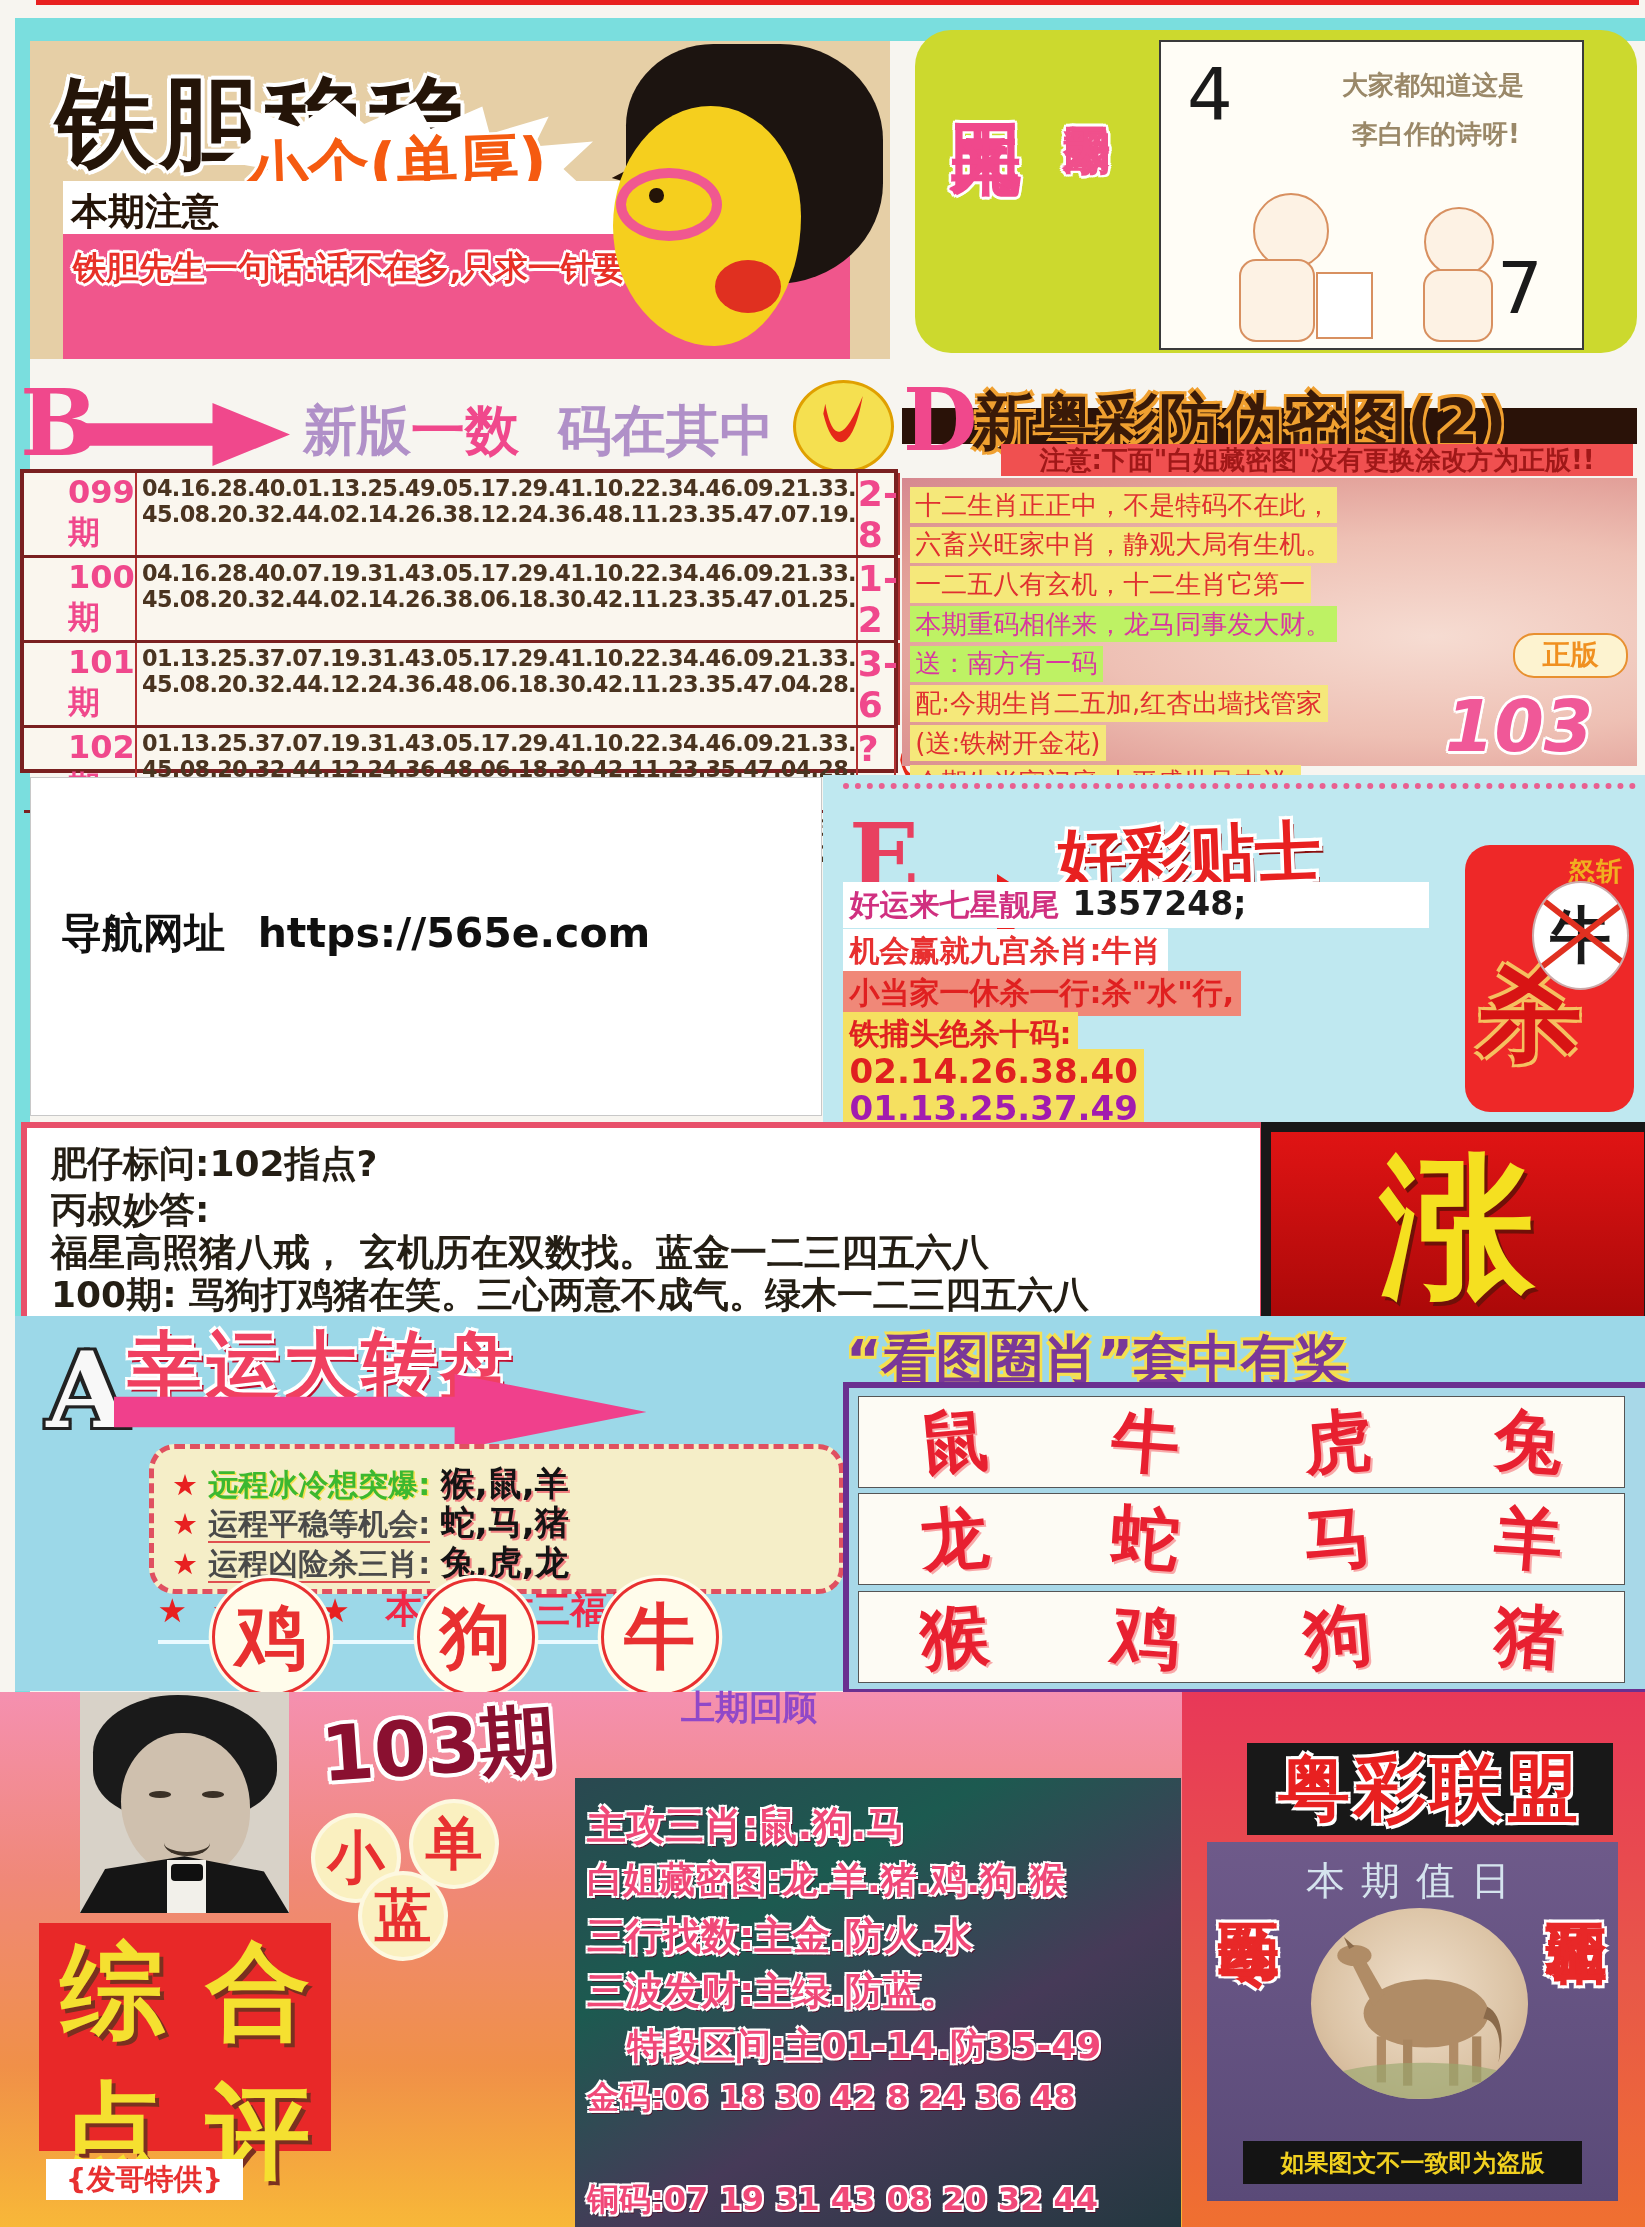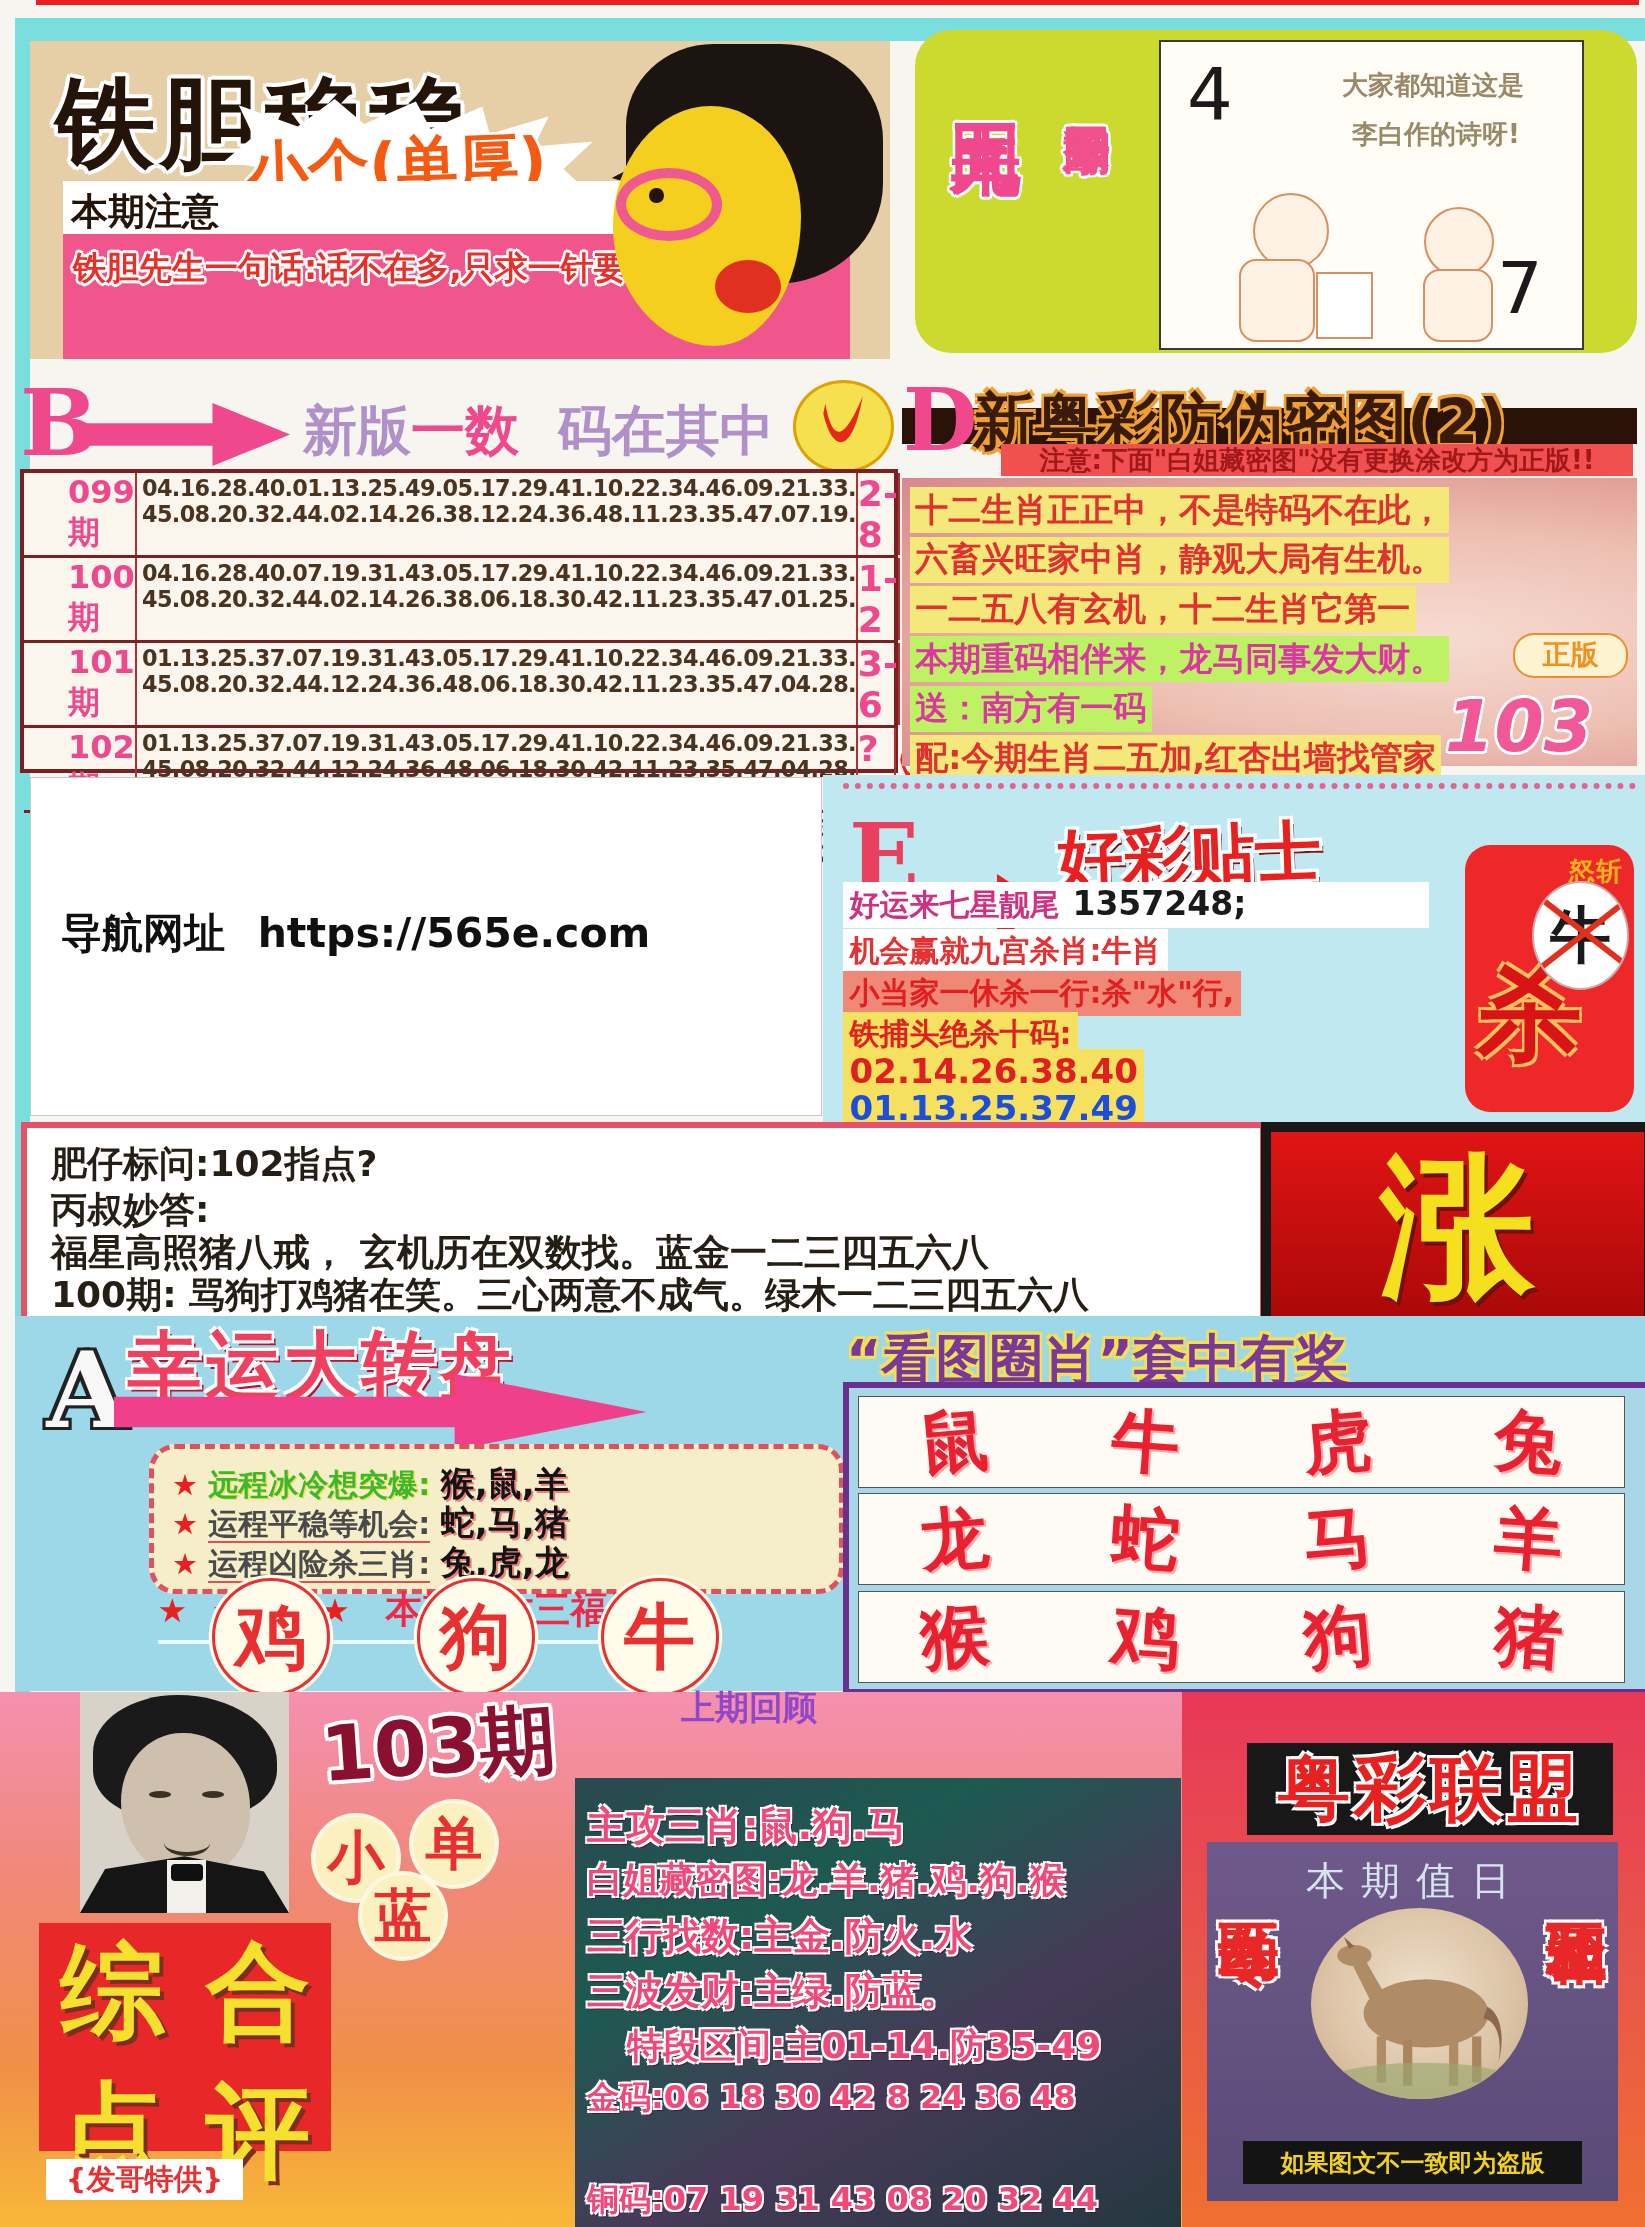--- a/index.html
+++ b/index.html
@@ -51,21 +51,21 @@
   .c-nums{flex:1;border-right:2.6px solid #b03030;font-size:22.4px;line-height:26px;font-weight:bold;color:#4a3420;padding:2px 0 0 5.3px;letter-spacing:-0.7px;}
   .c-res{width:99px;border-right:2.6px solid #b03030;display:flex;align-items:center;justify-content:center;font-size:36px;font-weight:bold;color:#f0488c;}
   .c-chk{width:69px;display:flex;align-items:center;justify-content:center;}
   
   #d-bar{left:902px;top:408px;width:735px;height:36px;background:#2a1208;}
   #d-title{left:973px;top:380px;font-size:62px;font-weight:900;color:#3a1a08;
     text-shadow:-2.6px -2.6px 0 #f0a030,2.6px -2.6px 0 #f0a030,-2.6px 2.6px 0 #f0a030,2.6px 2.6px 0 #f0a030;}
   #d-notice{left:1001px;top:444px;width:632px;height:32px;background:#f05050;color:#a01818;font-size:26px;font-weight:bold;text-align:center;line-height:32px;}
   #d-photo{left:902px;top:478px;width:735px;height:288px;background:radial-gradient(ellipse at 72% 55%,#f6dcd2 0%,#eec0b4 45%,#e09a94 80%,#d68890 100%);}
   #d-poem{left:910px;top:487px;display:flex;flex-direction:column;align-items:flex-start;gap:3.3px;}
-  .poem-line{display:inline-block;background:#f5e87a;color:#e03030;font-size:33px;font-weight:bold;padding:0.7px 5.3px;}
+  .poem-line{display:inline-block;background:#f5e87a;color:#e03030;font-size:26px;font-weight:normal;padding:0.7px 5.3px;}
   .poem-line.wbg{background:#bef264;color:#d838a0;}
   #d-seal{left:1513px;top:633px;width:111px;height:41px;background:#fdf3d0;border:2px solid #e89030;border-radius:21px;color:#f09020;font-size:28px;font-weight:bold;text-align:center;line-height:39px;}
   #d-num{left:1445px;top:685px;font-size:71px;font-weight:900;font-style:italic;color:#f05898;}
   
   #nav-box{left:30px;top:777px;width:790px;height:337px;background:#ffffff;border:0.7px solid #c8c8c8;}
   #nav-text{left:30px;top:128px;font-size:41px;font-weight:900;color:#101010;}
   
   #e-band{left:823px;top:775px;width:823px;height:347px;background:#bfe8f0;}
   #e-dots{left:20px;top:8px;width:793px;border-top:6px dotted #e86090;}
   #e-arrow{left:99px;top:99px;width:125px;height:66px;background:#e82020;
@@ -297,21 +297,21 @@
     <div class="abs" id="e-arrow"></div>
     <div class="abs" id="e-title">好彩贴士</div>
     <div class="e-line" style="top:107px;background:#fff;width:573px;">
       <span style="color:#d03080;font-size:30px;">好运来七星靓尾</span>
       <span style="color:#1a1a1a;font-size:33px;margin-left:9.2px;">1357248;</span>
     </div>
     <div class="e-line" style="top:154px;background:#fff;font-size:30px;color:#e83030;">机会赢就九宫杀肖:牛肖</div>
     <div class="e-line" style="top:196px;background:#f08878;font-size:30px;color:#e02020;">小当家一休杀一行:杀"水"行,</div>
     <div class="e-line" style="top:237px;background:#f5e060;font-size:30px;color:#e02020;">铁捕头绝杀十码:</div>
     <div class="e-line" style="top:274px;background:#f5e060;font-size:34px;color:#e02020;">02.14.26.38.40</div>
-    <div class="e-line" style="top:311px;background:#f5e060;font-size:34px;color:#1d4ed8;">01.13.25.37.49</div>
+    <div class="e-line" style="top:311px;background:#f5e060;font-size:34px;color:#a21caf;">01.13.25.37.49</div>
     <div class="abs" id="kill-box">
       <div class="abs" id="kill-seal">怒斩</div>
       <div class="abs" id="kill-char">杀</div>
       <div class="abs" id="ban-circle">
         <span>牛</span>
         <div class="ban-bar" style="transform:rotate(38deg);"></div>
         <div class="ban-bar" style="transform:rotate(-38deg);"></div>
       </div>
     </div>
   </div>

